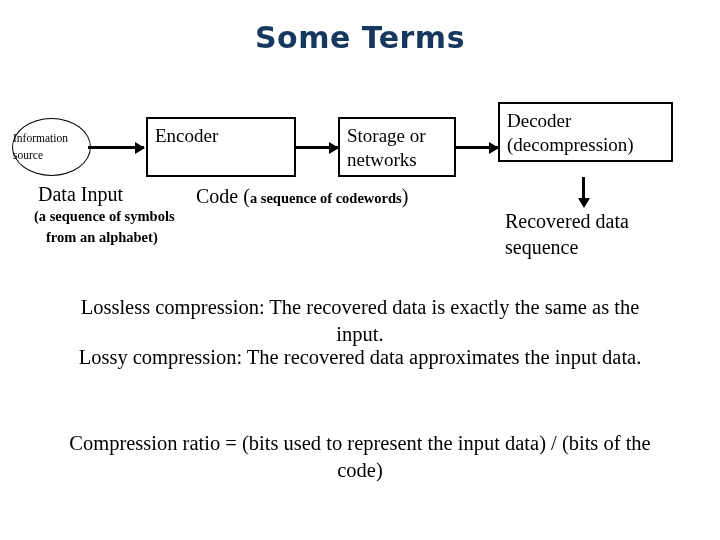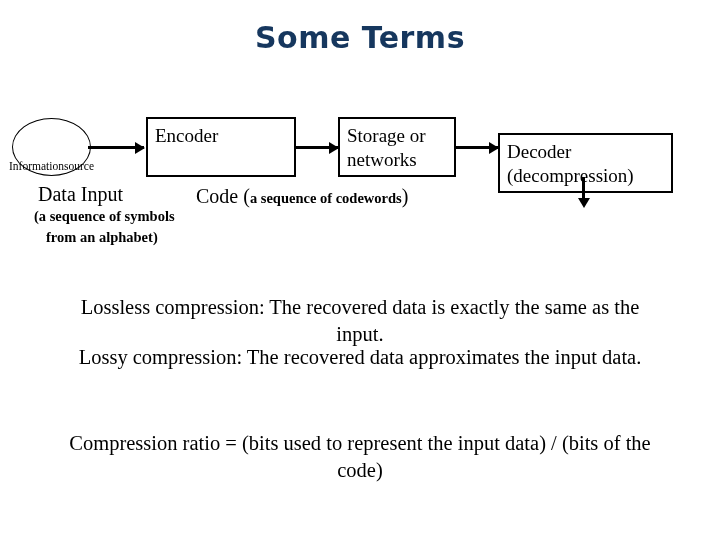--- a/index.html
+++ b/index.html
@@ -50,22 +50,22 @@
   #ellipse-source {
     position: absolute;
     left: 12px;
     top: 118px;
     width: 79px;
     height: 58px;
     border: 1.6px solid #000000;
     border-radius: 50%;
     box-sizing: border-box;
     display: flex;
-    flex-direction: row;
-    align-items: flex-end;
+    flex-direction: column;
+    align-items: flex-start;
     justify-content: center;
     font-size: 11.5px;
     line-height: 1.45;
     text-align: center;
   }
 
   
   .arrow-h {
     position: absolute;
     height: 3px;
@@ -155,35 +155,39 @@
 
   <div class="arrow-h" style="left:296px; top:146px; width:42px;"></div>
 
   <div class="node-box" style="left:338px; top:117px; width:118px; height:60px;">
     <span>Storage or</span>
     <span class="line2">networks</span>
   </div>
 
   <div class="arrow-h" style="left:456px; top:146px; width:42px;"></div>
 
-  <div class="node-box" style="left:498px; top:133px; width:175px; height:60px;">
+  <div class="node-box" style="left:498px; top:102px; width:175px; height:60px;">
     <span>Decoder</span>
     <span class="line2">(decompression)</span>
   </div>
 
   <div class="arrow-v" style="left:582px; top:177px; height:22px;"></div>
 
   <div class="caption" id="cap-data-input">
     <span class="l1">Data Input</span>
     <span class="l2 small-serif">(a sequence of symbols</span>
     <span class="l3 small-serif">from an alphabet)</span>
   </div>
 
   <div class="caption" id="cap-code">
     <span>Code (</span><span class="inner">a sequence of codewords</span><span>)</span>
   </div>
 
+  <div class="caption" id="cap-recovered">
+    <span>Recovered data</span>
+    <span>sequence</span>
+  </div>
 
   <div class="para" id="para-lossless">Lossless compression: The recovered data is exactly the same as the input.</div>
   <div class="para" id="para-lossy">Lossy compression: The recovered data approximates the input data.</div>
   <div class="para" id="para-ratio">Compression ratio = (bits used to represent the input data) / (bits of the code)</div>
 
 </div>
 
 </body></html>

